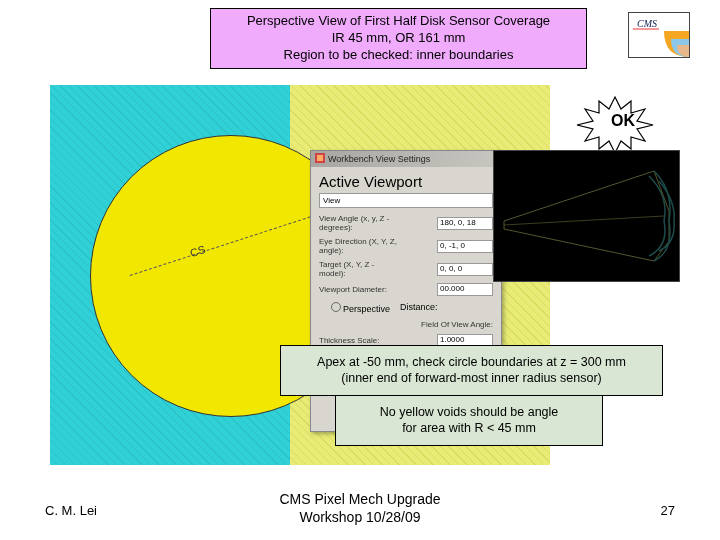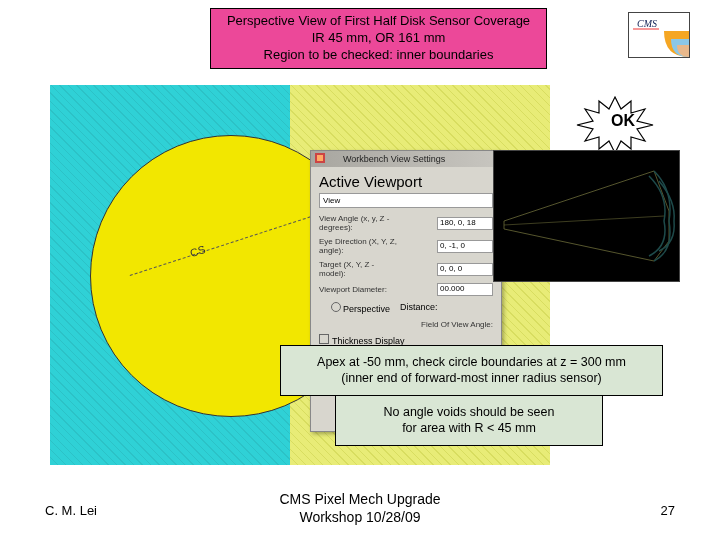--- a/index.html
+++ b/index.html
@@ -12,24 +12,24 @@
     color: #000;
     background: #fff;
     position: relative;
     overflow: hidden;
   }
   .title-box {
     position: absolute;
     top: 8px;
     left: 210px;
     width: 335px;
-    background: #ec4899;
+    background: #f0abfc;
     border: 1px solid #000;
     text-align: center;
-    padding: 4px 0;
+    padding: 4px 20px;
     line-height: 1.3;
   }
   .logo {
     position: absolute;
     top: 12px;
     right: 30px;
     width: 60px;
     height: 44px;
     border: 1px solid #444;
   }
@@ -109,21 +109,21 @@
     font-size: 9px;
     box-shadow: 2px 2px 4px rgba(0,0,0,0.3);
   }
   .dialog-title {
     background: linear-gradient(to right, #a8a6a0, #c8c6c0);
     color: #222;
     padding: 2px 4px;
     font-size: 9px;
     display: flex;
     align-items: center;
-    gap: 18px;
+    gap: 3px;
   }
   .dialog-body { padding: 6px 8px; }
   .dialog-group-title {
     margin-bottom: 3px;
     font-size: 15px;
   }
   .dialog-dd {
     border: 1px solid #999;
     background: #fff;
     height: 13px;
@@ -287,23 +287,20 @@
 
     <div class="dialog-radio-row">
       <span><span class="dialog-radio"></span><span>Perspective</span></span>
       <span>Distance:</span>
     </div>
     <div class="dialog-row">
       <label style="text-align:right;">Field Of View Angle:</label>
     </div>
 
     <div class="dialog-row">
-      <span><span class="dialog-check"></span><span>Thickness Display</span></span>
-    </div>
-    <div class="dialog-row">
       <label>Thickness Scale:</label>
       <div class="dialog-input">1.0000</div>
     </div>
     <div class="dialog-row">
       <label>Mode X, Y, Z</label>
     </div>
     <div class="dialog-btns">
       <div class="dialog-btn">OK</div>
       <div class="dialog-btn">Apply</div>
     </div>
@@ -321,21 +318,21 @@
       <path d="M165 30 Q182 50 180 70 Q182 92 165 100"></path>
     </g>
   </svg>
 </div>
 
 <div class="note-box note1">
   <div>Apex at -50 mm, check circle boundaries at z = 300 mm</div>
   <div>(inner end of forward-most inner radius sensor)</div>
 </div>
 <div class="note-box note2">
-  <div>No angle voids should be seen</div>
+  <div>No yellow voids should be angle</div>
   <div>for area with R &lt; 45 mm</div>
 </div>
 
 <div class="footer-left">C. M. Lei</div>
 <div class="footer-center">
   <div>CMS Pixel Mech Upgrade</div>
   <div>Workshop 10/28/09</div>
 </div>
 <div class="footer-right">27</div>
 

